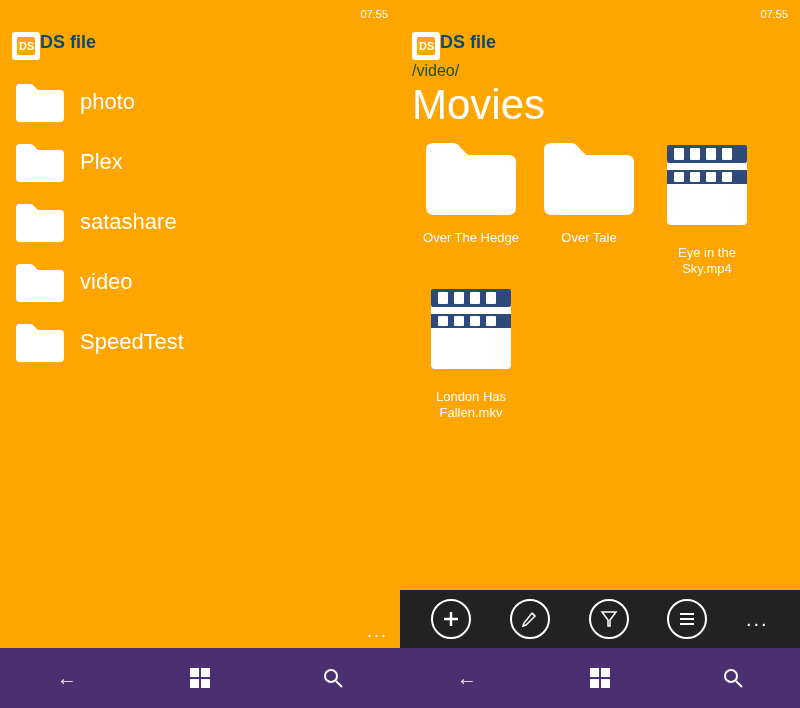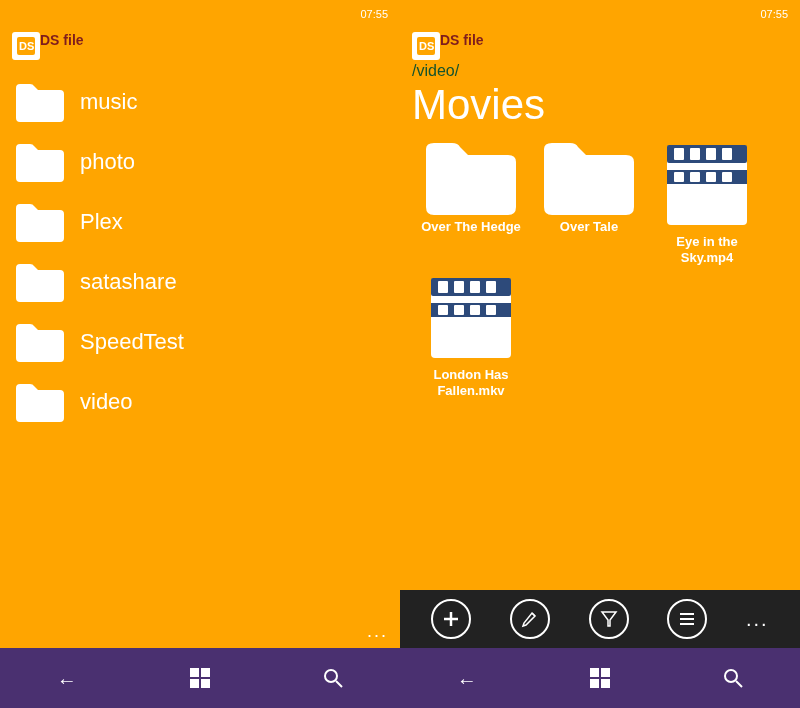--- a/index.html
+++ b/index.html
@@ -60,22 +60,22 @@
       justify-content: center;
       flex-shrink: 0;
     }
 
     .ds-logo svg {
       width: 20px;
       height: 20px;
     }
 
     .app-name {
-      color: #7f1d1d;
-      font-size: 14px;
+      color: #0c4a6e;
+      font-size: 18px;
       font-weight: 300;
     }
 
     .app-name span {
       font-weight: 600;
     }
 
     
     .page-title {
       padding: 0 12px;
@@ -148,23 +148,24 @@
 
     .file-icon-video {
       width: 90px;
       height: 90px;
       flex-shrink: 0;
     }
 
     .file-label {
       color: white;
       font-size: 13px;
-      font-weight: 700;
+      font-weight: 400;
       text-align: center;
       line-height: 1.2;
+      margin-top: 11px;
     }
 
     
     .bottom-toolbar {
       height: 58px;
       background: #222222;
       display: flex;
       align-items: center;
       justify-content: space-around;
       padding: 0 12px;
@@ -227,60 +228,54 @@
       </svg>
     </div>
     <span class="app-name">
       <span>DS</span> <span>file</span>
     </span>
   </div>
 
 
   <div class="folder-list">
 
+
     <div class="folder-item">
       <svg class="folder-icon" viewBox="0 0 48 40">
         <path d="M0,8 L0,36 Q0,40 4,40 L44,40 Q48,40 48,36 L48,12 Q48,8 44,8 L22,8 L18,4 Q17,2 14,2 L4,2 Q0,2 0,6 Z" fill="white"></path>
       </svg>
-      <span class="folder-label">music</span>
+      <span class="folder-label">photo</span>
     </div>
 
     <div class="folder-item">
       <svg class="folder-icon" viewBox="0 0 48 40">
         <path d="M0,8 L0,36 Q0,40 4,40 L44,40 Q48,40 48,36 L48,12 Q48,8 44,8 L22,8 L18,4 Q17,2 14,2 L4,2 Q0,2 0,6 Z" fill="white"></path>
       </svg>
-      <span class="folder-label">photo</span>
+      <span class="folder-label">Plex</span>
     </div>
 
     <div class="folder-item">
       <svg class="folder-icon" viewBox="0 0 48 40">
         <path d="M0,8 L0,36 Q0,40 4,40 L44,40 Q48,40 48,36 L48,12 Q48,8 44,8 L22,8 L18,4 Q17,2 14,2 L4,2 Q0,2 0,6 Z" fill="white"></path>
       </svg>
-      <span class="folder-label">Plex</span>
+      <span class="folder-label">satashare</span>
     </div>
 
     <div class="folder-item">
       <svg class="folder-icon" viewBox="0 0 48 40">
         <path d="M0,8 L0,36 Q0,40 4,40 L44,40 Q48,40 48,36 L48,12 Q48,8 44,8 L22,8 L18,4 Q17,2 14,2 L4,2 Q0,2 0,6 Z" fill="white"></path>
       </svg>
-      <span class="folder-label">satashare</span>
+      <span class="folder-label">video</span>
     </div>
 
     <div class="folder-item">
       <svg class="folder-icon" viewBox="0 0 48 40">
         <path d="M0,8 L0,36 Q0,40 4,40 L44,40 Q48,40 48,36 L48,12 Q48,8 44,8 L22,8 L18,4 Q17,2 14,2 L4,2 Q0,2 0,6 Z" fill="white"></path>
       </svg>
       <span class="folder-label">SpeedTest</span>
-    </div>
-
-    <div class="folder-item">
-      <svg class="folder-icon" viewBox="0 0 48 40">
-        <path d="M0,8 L0,36 Q0,40 4,40 L44,40 Q48,40 48,36 L48,12 Q48,8 44,8 L22,8 L18,4 Q17,2 14,2 L4,2 Q0,2 0,6 Z" fill="white"></path>
-      </svg>
-      <span class="folder-label">video</span>
     </div>
   </div>
 
   <div style="position:absolute; bottom:66px; right:12px; color:white; font-size:18px; letter-spacing:2px;">...</div>
 
   <div class="nav-bar">
     <div class="nav-btn">←</div>
     <div class="nav-btn">
       <svg width="22" height="22" viewBox="0 0 22 22">
         <rect x="1" y="1" width="9" height="9" fill="white"></rect>

